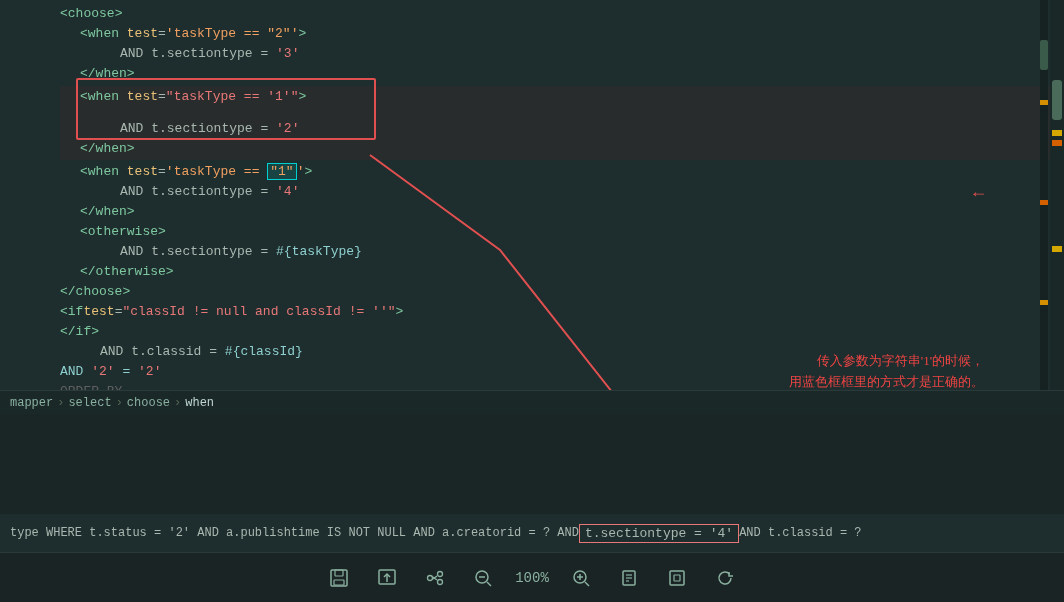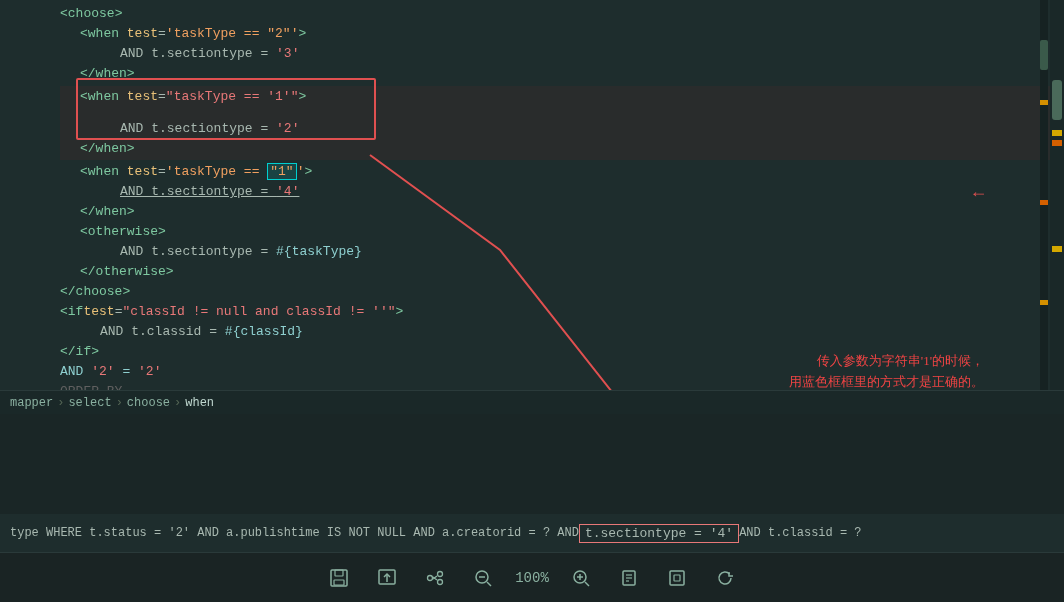--- a/index.html
+++ b/index.html
@@ -252,21 +252,21 @@
     <div class="line" style="background:rgba(180,40,40,0.08); border-bottom:1px solid transparent; margin-bottom:2px;">
       <span style="padding-left:20px;"><span class="tag">&lt;/when&gt;</span></span>
     </div>
 
     <div class="line" style="position:relative;">
       <span style="padding-left:20px;">
         <span class="tag">&lt;when </span><span class="attr">test</span><span style="color:#a8b8b0">=</span><span class="str2">'taskType == <span class="highlight-box">"1"</span>'</span><span class="tag">&gt;</span>
       </span>
     </div>
 
-    <div class="line" style="position:relative;text-decoration:underline;">
+    <div class="line" style="position:relative;">
       <span style="padding-left:60px;color:#a8b8b0;">AND t.sectiontype = <span class="str">'4'</span></span>
       <span style="position:absolute;right:80px;top:0;color:#e05050;font-size:18px;">←</span>
     </div>
 
     <div class="line">
       <span style="padding-left:20px;"><span class="tag">&lt;/when&gt;</span></span>
     </div>
 
     <div class="line">
       <span style="padding-left:20px;"><span class="tag">&lt;otherwise&gt;</span></span>
@@ -286,25 +286,25 @@
 
     <div class="line">
       <span class="tag">&lt;if </span>
         <span class="attr">test</span>
         <span style="color:#a8b8b0">=</span>
         <span class="str">"classId != null and classId != ''"</span>
         <span class="tag">&gt;</span>
     </div>
 
     <div class="line">
+      <span class="tag">&lt;/if&gt;</span>
+    </div>
+
+    <div class="line">
       <span style="padding-left:40px;color:#a8b8b0;">AND t.classid = <span style="color:#8ecfcf">#{classId}</span></span>
-    </div>
-
-    <div class="line">
-      <span class="tag">&lt;/if&gt;</span>
     </div>
 
     <div class="line">
       <span style="color:#8ecfcf">AND <span class="str">'2'</span> = <span class="str">'2'</span></span>
     </div>
 
     <div class="line">
       <span style="color:#606060">ORDER BY ...</span>
     </div>
   </div>

